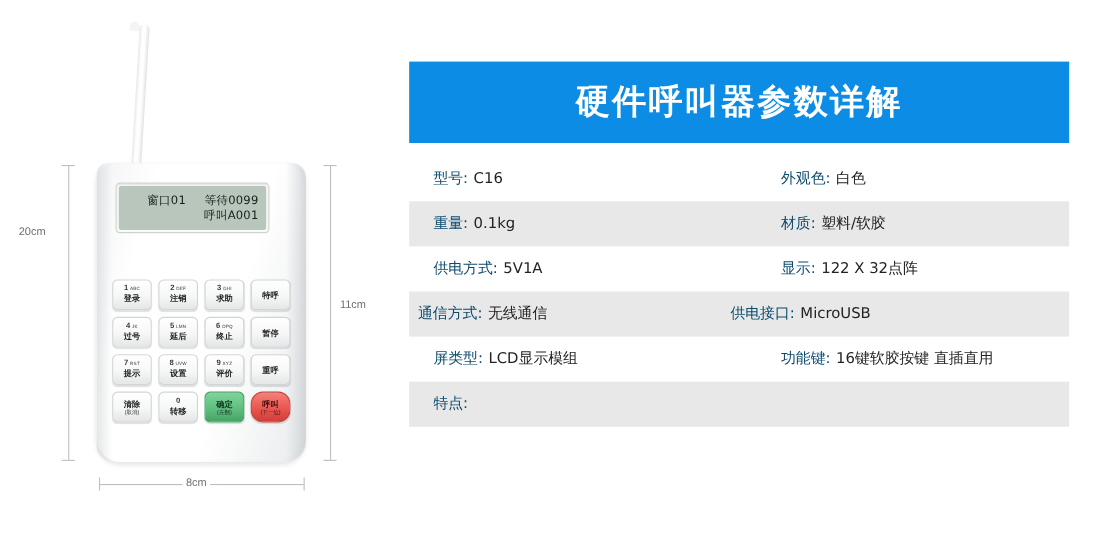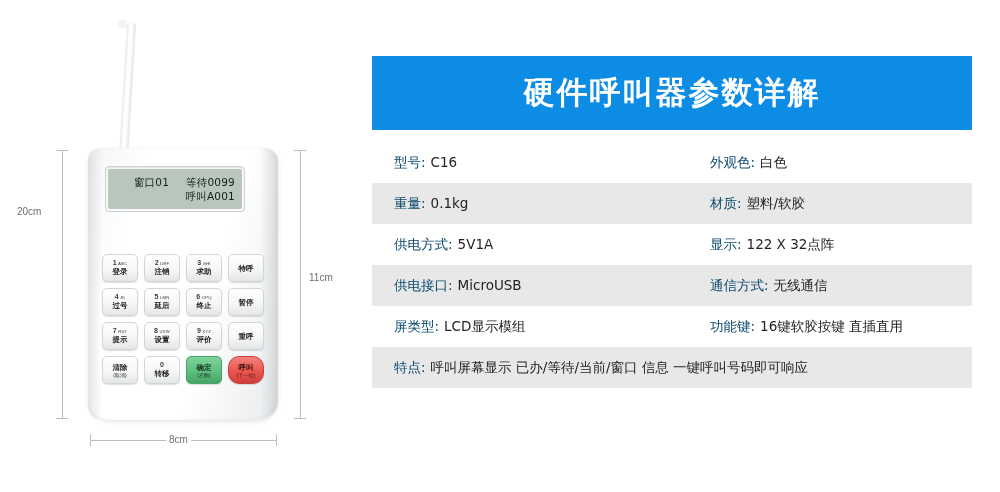--- a/index.html
+++ b/index.html
@@ -268,41 +268,40 @@
           <div class="cell left">
             <span class="lbl">供电方式:</span>
             <span class="val">5V1A</span>
           </div>
           <div class="cell right">
             <span class="lbl">显示:</span>
             <span class="val">122 X 32点阵</span>
           </div>
         </div>
         <div class="spec-row alt">
+          <div class="cell right">
+            <span class="lbl">通信方式:</span>
+            <span class="val">无线通信</span>
+          </div>
           <div class="cell left">
             <span class="lbl">供电接口:</span>
             <span class="val">MicroUSB</span>
-          </div>
-          <div class="cell right">
-            <span class="lbl">通信方式:</span>
-            <span class="val">无线通信</span>
           </div>
         </div>
         <div class="spec-row">
           <div class="cell left">
             <span class="lbl">屏类型:</span>
             <span class="val">LCD显示模组</span>
           </div>
           <div class="cell right">
             <span class="lbl">功能键:</span>
             <span class="val">16键软胶按键 直插直用</span>
           </div>
         </div>
         <div class="spec-row alt">
           <div class="cell full">
             <span class="lbl">特点:</span>
-            <span class="val wrap">呼叫屏幕显示 已办/等待/当前/窗口 信息 一键呼叫号码即可响应</span>
           </div>
         </div>
       </div>
   </div>
 
 </div>
 
 </body></html>

